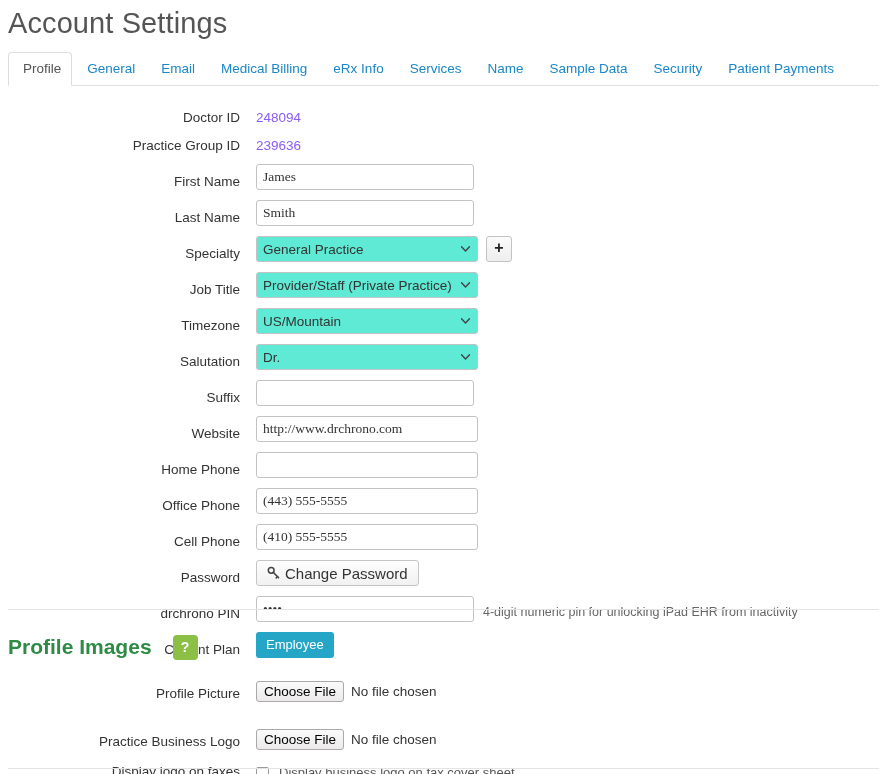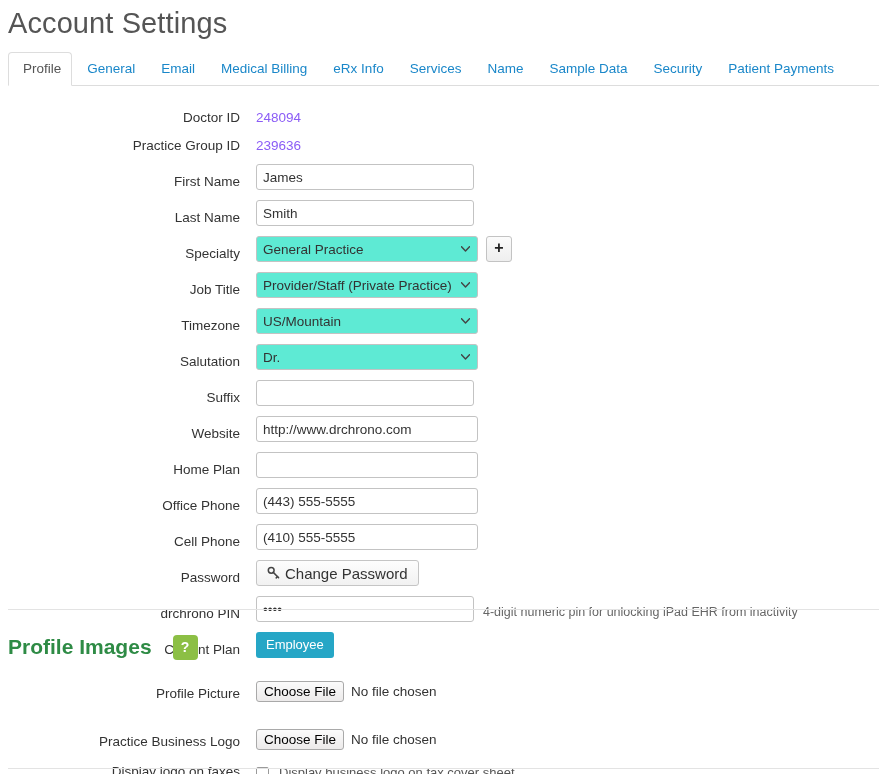--- a/index.html
+++ b/index.html
@@ -100,21 +100,21 @@
     font-size: 13.5px;
     line-height: 17px;
     padding-top: 3px;
     color: #8b5cf6;
   }
 
   input.txt {
     width: 218px;
     height: 26px;
     font-size: 13.5px;
-    font-family: Liberation Sans, sans-serif;
+    font-family: Liberation Serif, serif;
     color: #333333;
     padding: 2px 6px;
     border: 1px solid #c3c3c3;
     border-radius: 3px;
     background: #ffffff;
     outline: none;
   }
   input.txt.wide { width: 222px; }
 
   select.sel {
@@ -411,21 +411,21 @@
     </div>
 
     <div class="row">
       <div class="label">Website</div>
       <div class="field">
         <input class="txt wide" type="text" value="http://www.drchrono.com" style="">
       </div>
     </div>
 
     <div class="row">
-      <div class="label">Home Plan</div>
+      <div class="label">Home Phone</div>
       <div class="field">
         <input class="txt wide" type="text" value="" style="">
       </div>
     </div>
 
     <div class="row">
       <div class="label">Office Phone</div>
       <div class="field">
         <input class="txt wide" type="text" value="(443) 555-5555" style="">
       </div>

